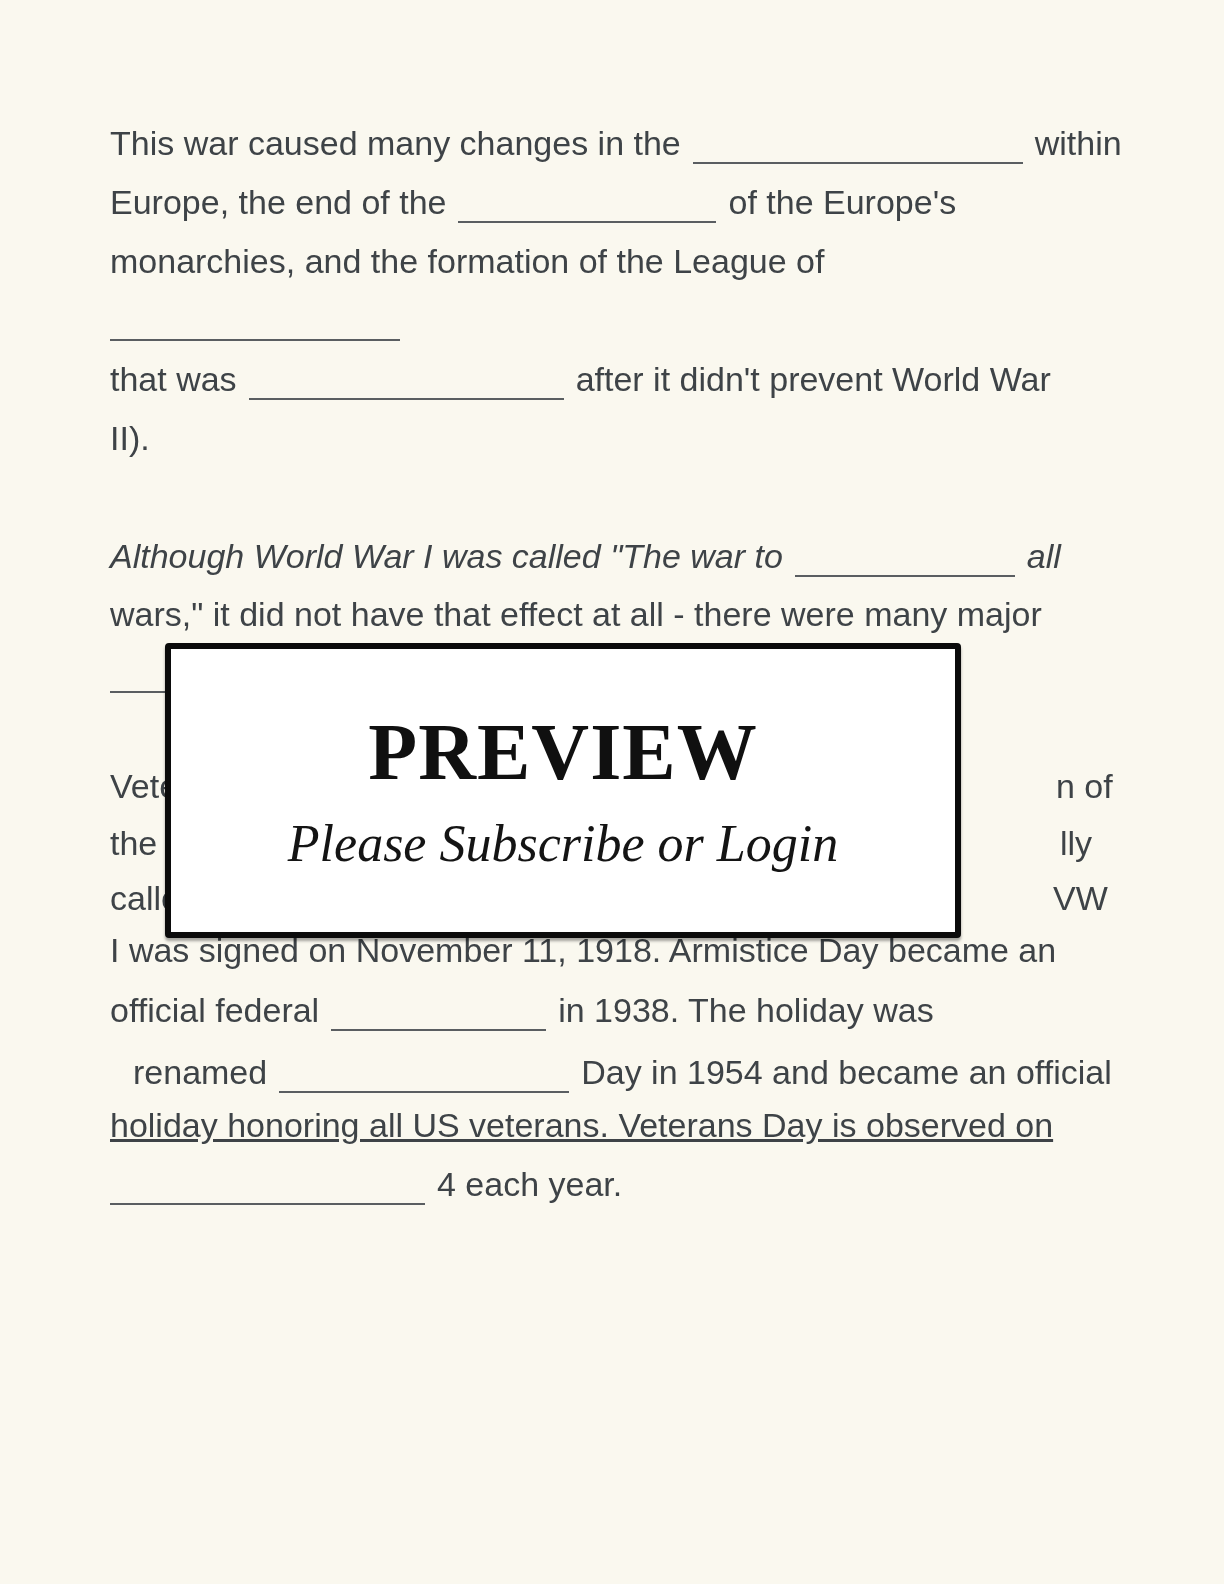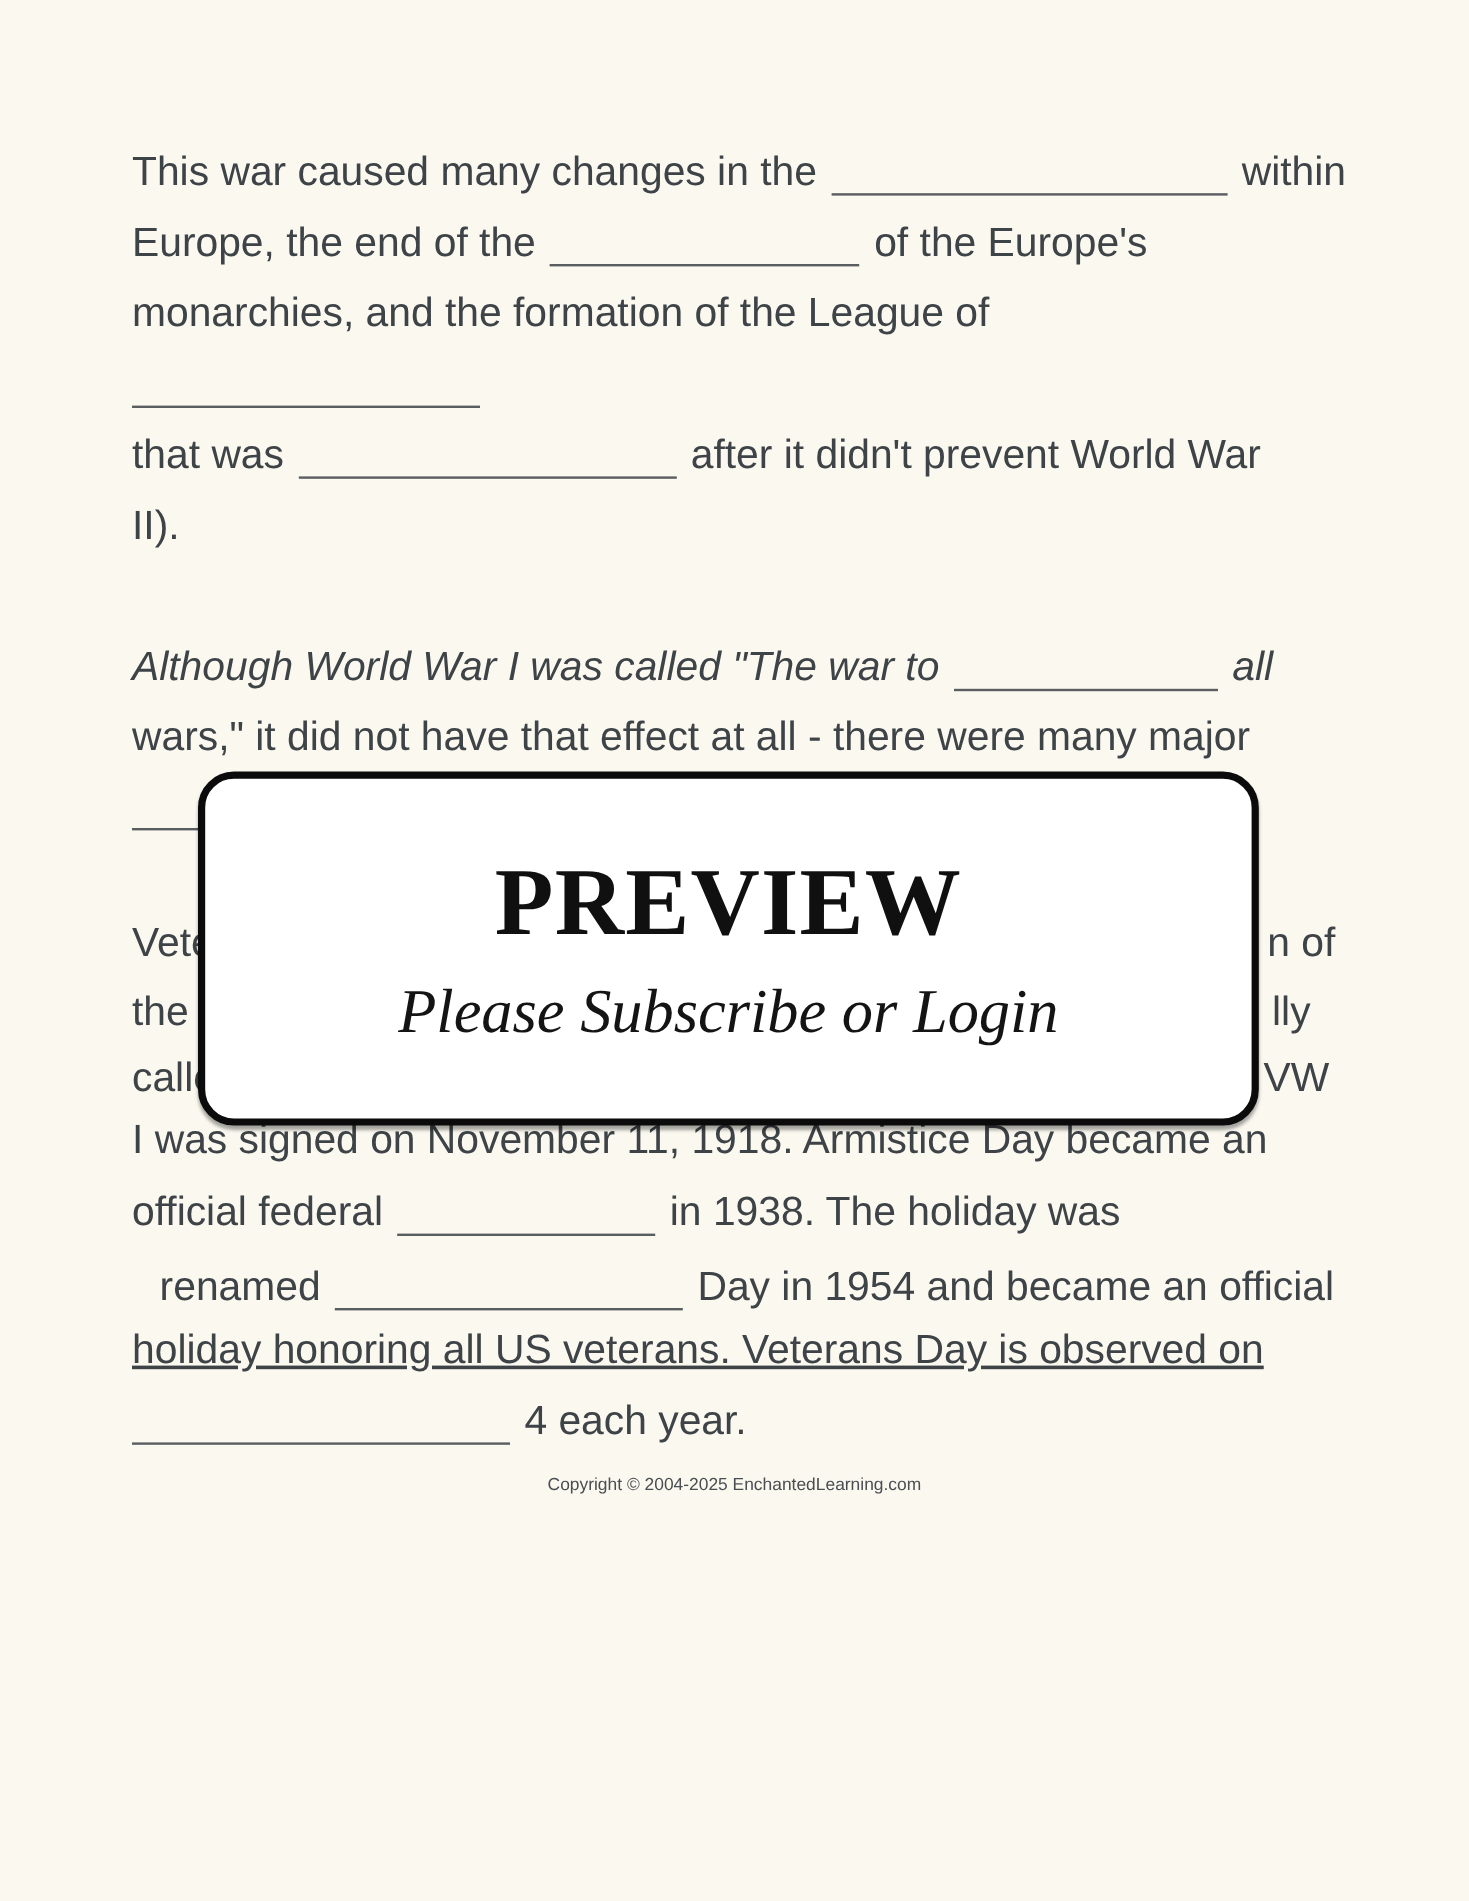--- a/index.html
+++ b/index.html
@@ -21,25 +21,25 @@
   .txt.abs{position:absolute;top:0;}
   .blank{
     display:inline-block;
     height:34px;
     border-bottom:2px solid #5a5e61;
     transform:translateY(9px);
     margin:0 12px;
   }
   .blank:first-child{margin-left:0;}
   .preview-box{
-    position:absolute;left:165px;top:643px;width:884px;height:295px;
+    position:absolute;left:165px;top:643px;width:796px;height:295px;
     box-sizing:border-box;
     background:#ffffff;
     border:6px solid #0b0b0b;
-    border-radius:30px;
+    border-radius:4px;
     z-index:5;
     display:flex;flex-direction:column;align-items:center;justify-content:center;
     gap:26px;
     box-shadow:0 3px 3px rgba(0,0,0,0.35);
   }
   .preview-title{
     font-family:"Liberation Serif","DejaVu Serif",serif;
     font-weight:700;font-size:80px;line-height:1;color:#101010;
     letter-spacing:1px;
   }
@@ -75,15 +75,14 @@
       <div class="line" style="top: 1043px; margin-left: 23px;"><span class="txt">renamed</span><span class="blank" style="width: 290px;"></span><span class="txt">Day in 1954 and became an official</span></div>
       <div class="line" style="top: 1096px; text-decoration: underline;"><span class="txt">holiday honoring all US veterans. Veterans Day is observed on</span></div>
       <div class="line" style="top: 1155px;"><span class="blank" style="width: 315px;"></span><span class="txt">4 each year.</span></div>
     </div>
 
   <div class="preview-box">
     <div class="preview-title">PREVIEW</div>
     <div class="preview-subtitle">Please Subscribe or Login</div>
   </div>
 
-  <div class="copyright">Copyright © 2004-2025 EnchantedLearning.com</div>
 
 </div>
 
 </body></html>

